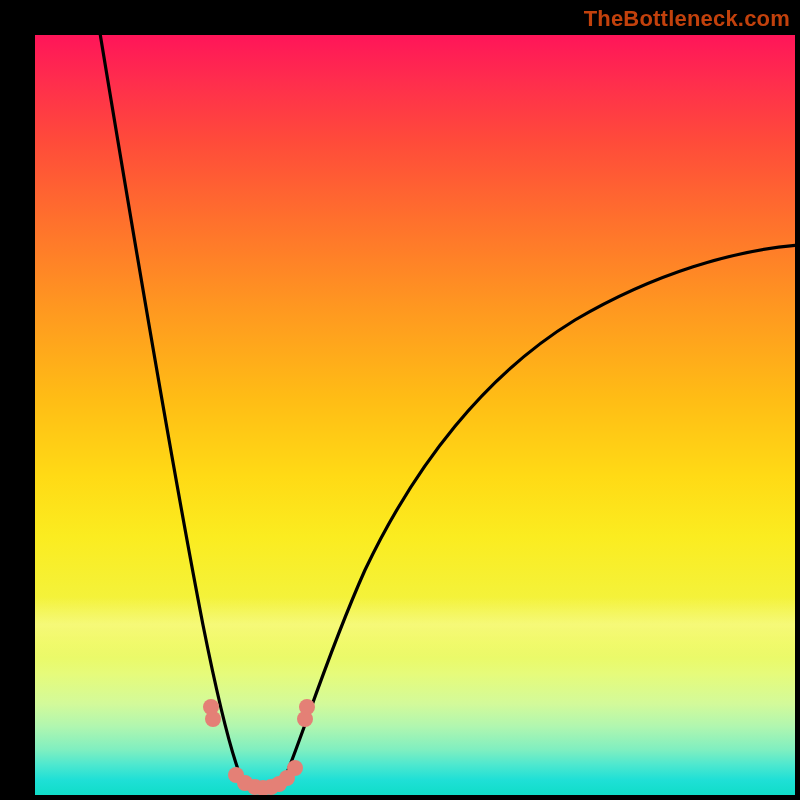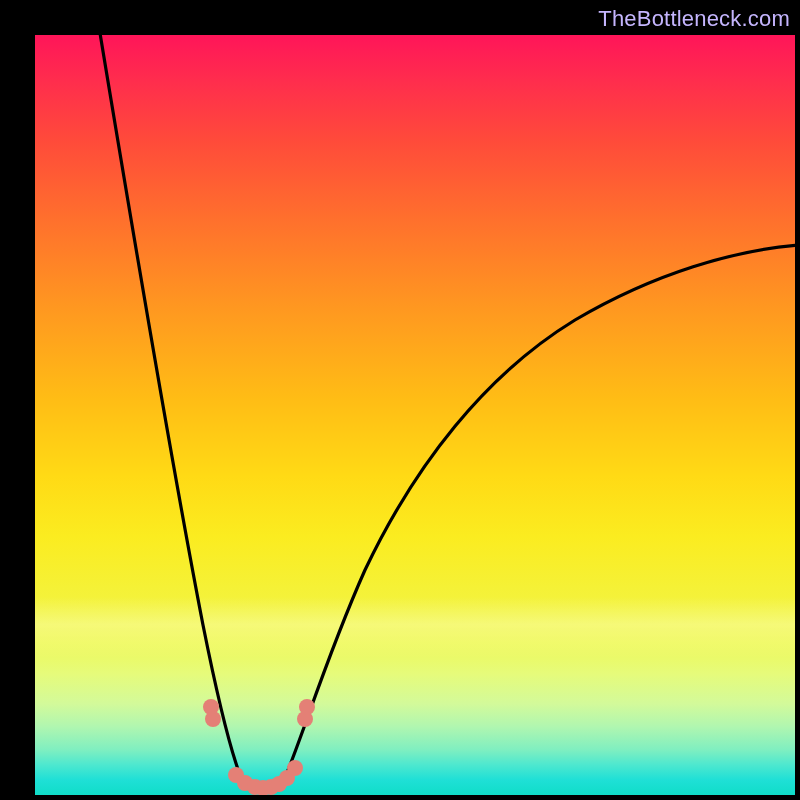--- a/index.html
+++ b/index.html
@@ -62,23 +62,23 @@
     pointer-events: none;
   }
   svg.curves {
     position: absolute;
     inset: 0;
   }
   .watermark {
     position: absolute;
     top: 6px;
     right: 10px;
-    color: #c4b5fd;
+    color: #c2410c;
     font-size: 22px;
-    font-weight: 400;
+    font-weight: 700;
     letter-spacing: 0.2px;
     user-select: none;
   }
 </style>
 </head>
 <body>
 
 <div class="frame">
   <div class="plot-area">
     <div class="gradient-bg"></div>

